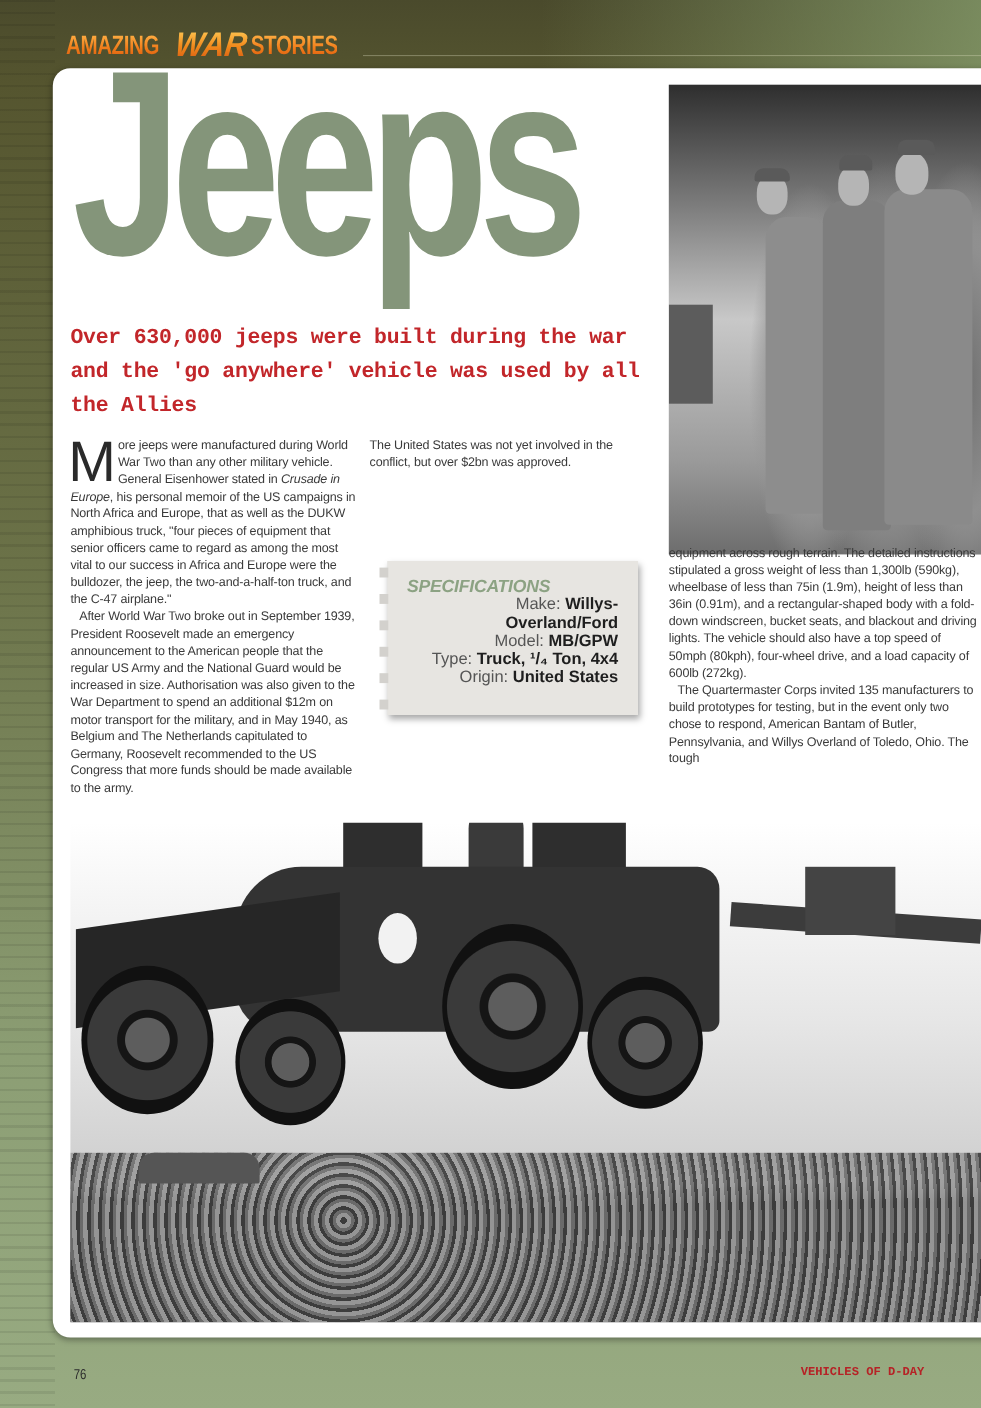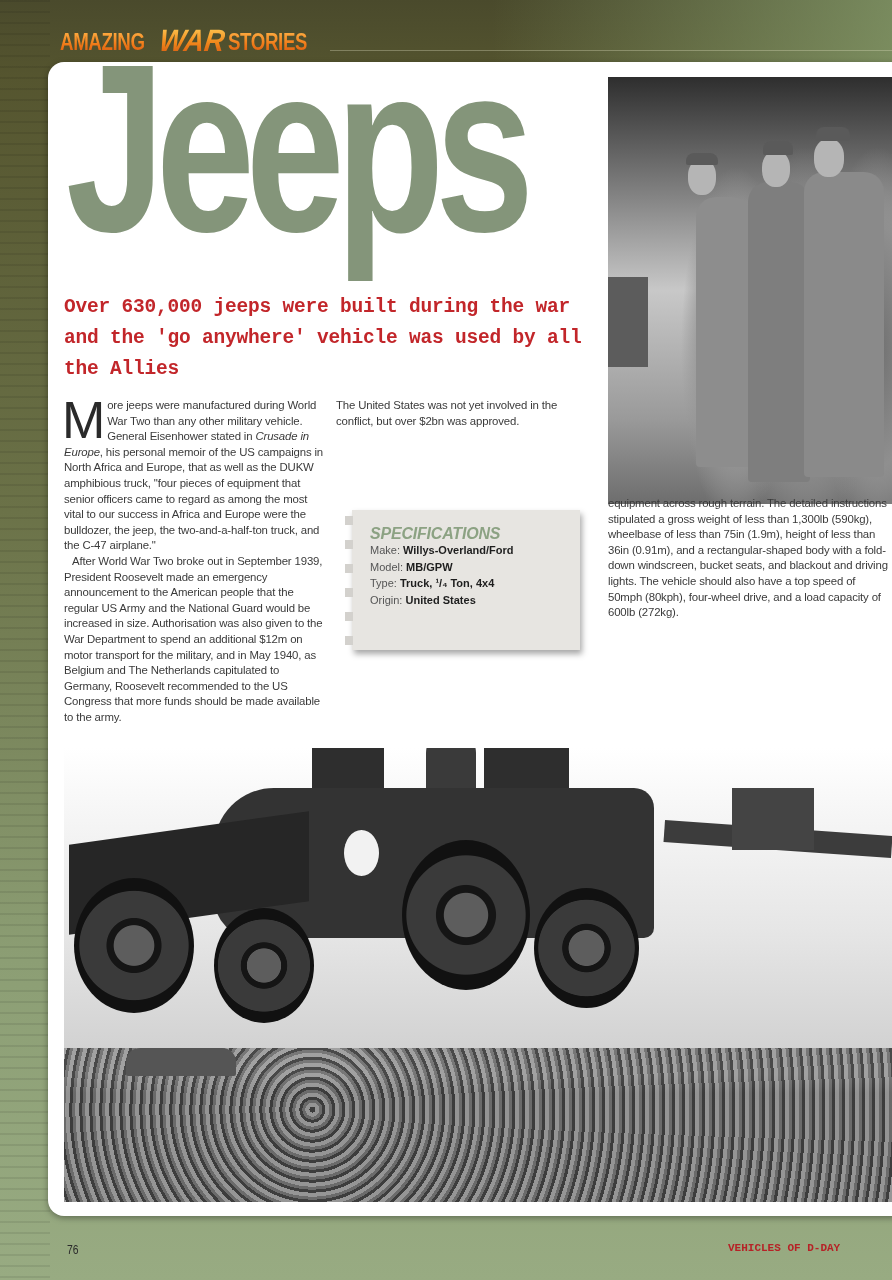--- a/index.html
+++ b/index.html
@@ -99,21 +99,21 @@
       position: absolute; left: 352px; top: 510px; width: 228px; height: 140px;
       background: #e7e5e1; box-shadow: 2px 4px 6px rgba(0,0,0,0.35);
       padding: 15px 18px 0 18px;
     }
     .spec-tabs { position: absolute; left: -7px; top: 6px; width: 8px; }
     .spec-tabs span { display: block; width: 8px; height: 9px; background: #d3d1cd; margin-bottom: 15px; }
     .spec-title {
       font-family: "Liberation Sans", sans-serif; font-weight: bold; font-style: italic;
       font-size: 16px; color: #8ca283; line-height: 17px; letter-spacing: -0.2px;
     }
-    .spec-row { font-size: 11px; line-height: 16.5px; color: #555; font-weight: 300; }
+    .spec-row { font-size: 15px; line-height: 16.5px; color: #555; font-weight: 300; text-align: right; }
     .spec-row b { color: #1e1e1e; font-weight: bold; }
 
     .photo-main {
       position: absolute; left: 64px; top: 640px; width: 828px; height: 562px; overflow: hidden;
       background:
         linear-gradient(180deg, rgba(255,255,255,0) 0%, rgba(255,255,255,0) 72%, rgba(60,60,60,0.9) 76%, #5a5a5a 100%),
         linear-gradient(180deg, #ffffff 0%, #e6e6e6 40%, #cfcfcf 70%, #bcbcbc 100%);
     }
     .photo-main .ground {
       position: absolute; left: 0; top: 400px; width: 828px; height: 162px;
@@ -203,20 +203,21 @@
   </div>
   <div class="spec-title">SPECIFICATIONS</div>
   <div class="spec-row"><span>Make: </span><b>Willys-Overland/Ford</b></div>
   <div class="spec-row"><span>Model: </span><b>MB/GPW</b></div>
   <div class="spec-row"><span>Type: </span><b>Truck, ¹/₄ Ton, 4x4</b></div>
   <div class="spec-row"><span>Origin: </span><b>United States</b></div>
 </div>
 
 <div class="col col-3">
   <p>equipment across rough terrain. The detailed instructions stipulated a gross weight of less than 1,300lb (590kg), wheelbase of less than 75in (1.9m), height of less than 36in (0.91m), and a rectangular-shaped body with a fold-down windscreen, bucket seats, and blackout and driving lights. The vehicle should also have a top speed of 50mph (80kph), four-wheel drive, and a load capacity of 600lb (272kg).</p>
+  <p class="indent">The Quartermaster Corps invited 135 manufacturers to build prototypes for testing, but in the event only two chose to respond, American Bantam of Butler, Pennsylvania, and Willys Overland of Toledo, Ohio. The tough</p>
 </div>
 
 <div class="photo-main" style="top:748px;height:454px;">
   <div class="ground" style="top:300px;height:154px;"></div>
   <div class="car" style="top:300px;"></div>
   <div class="soldier" style="left:248px;top:-30px;width:72px;height:130px;"></div>
   <div class="soldier" style="left:362px;top:-20px;width:50px;height:100px;background:#3a3a3a;"></div>
   <div class="soldier" style="left:420px;top:-40px;width:85px;height:140px;"></div>
   <div class="jeep-body" style="top:40px;"></div>
   <div class="hood" style="top:80px;"></div>

